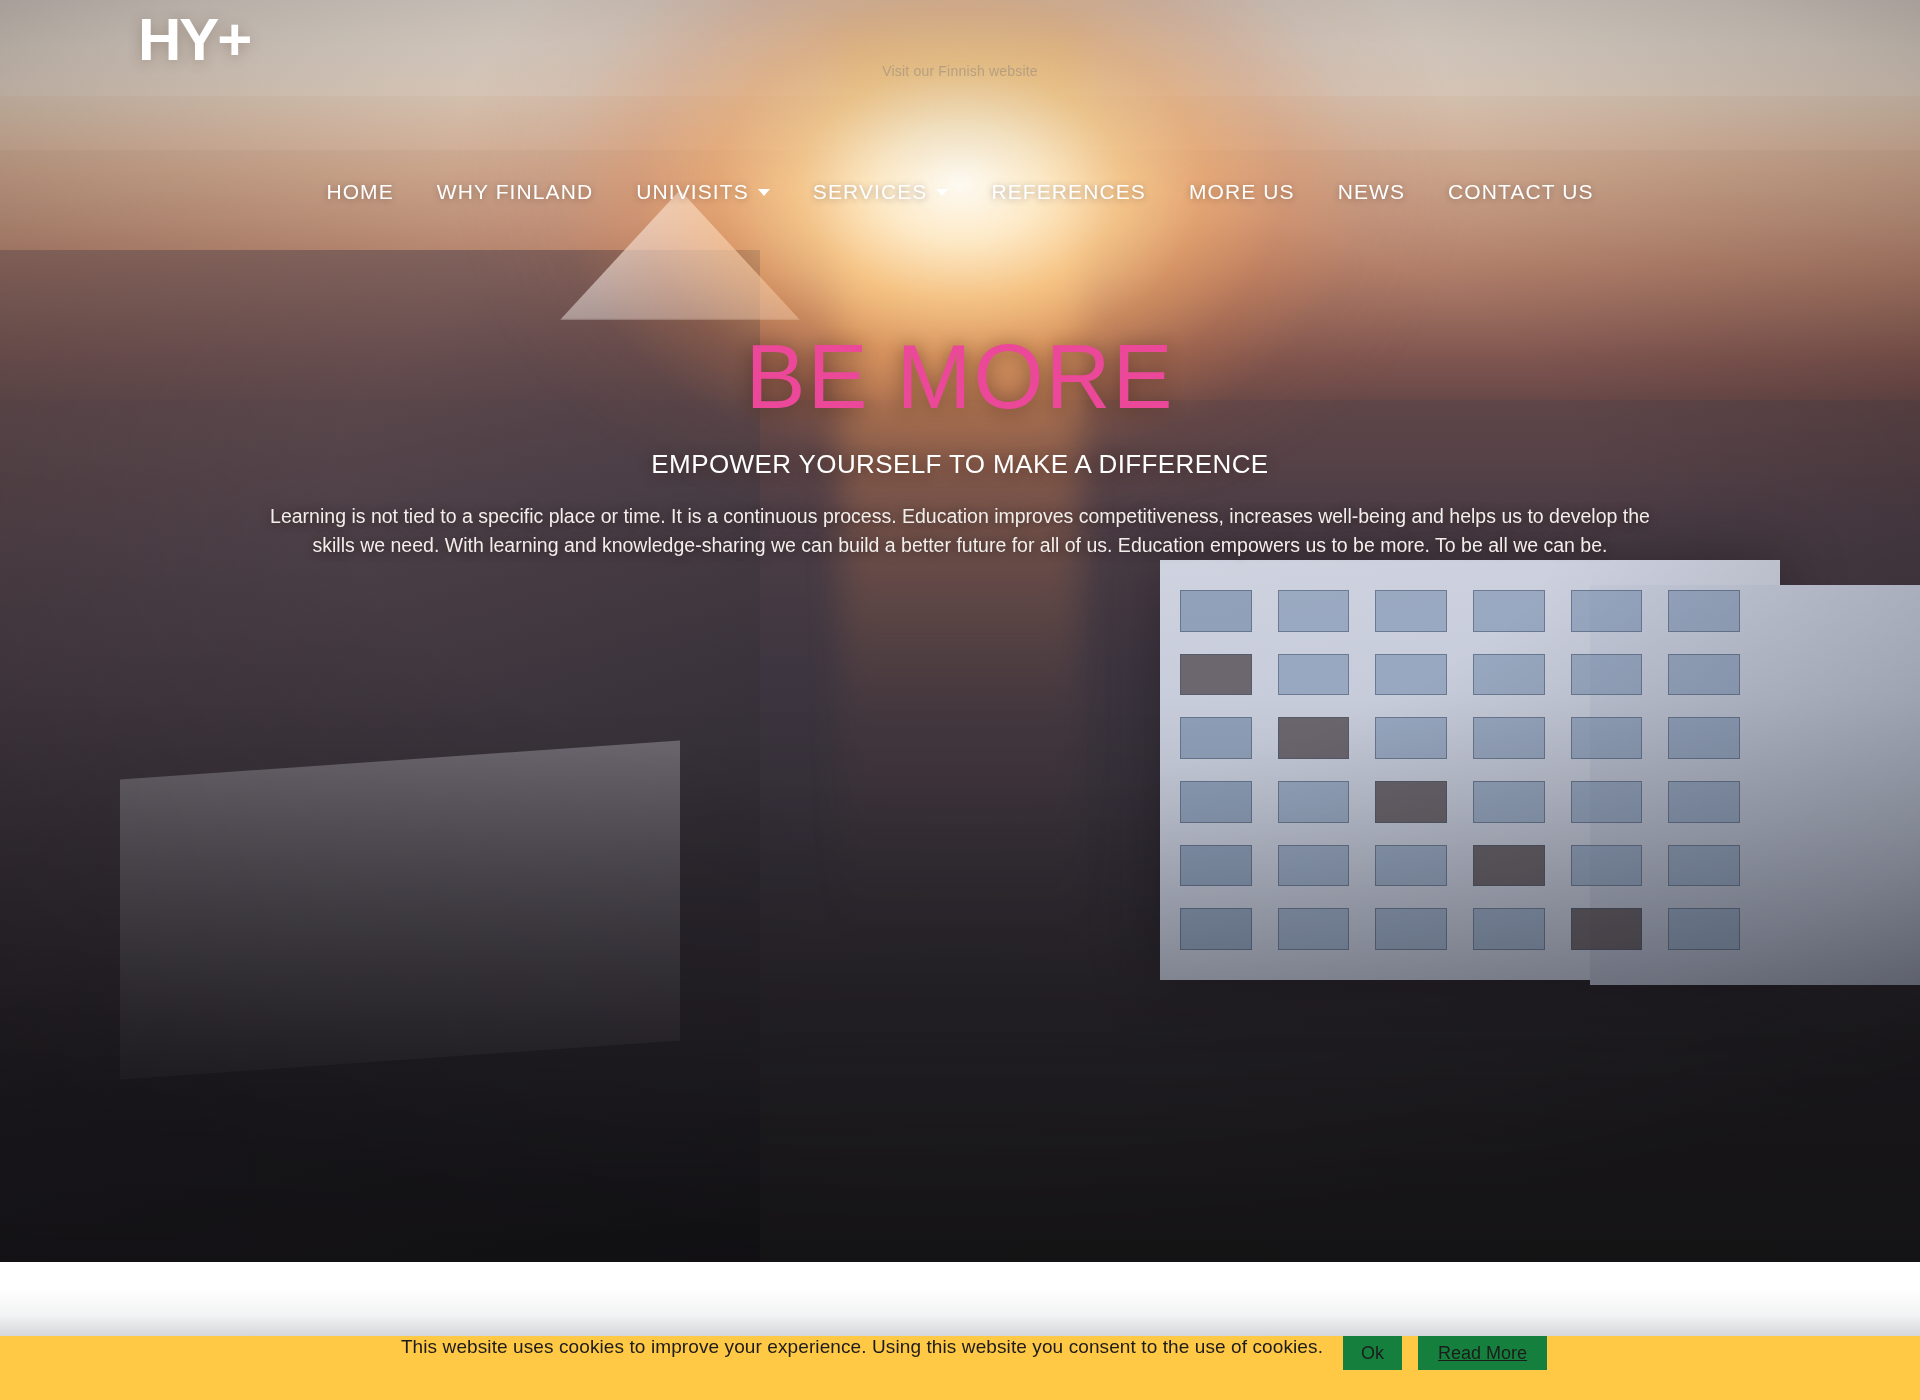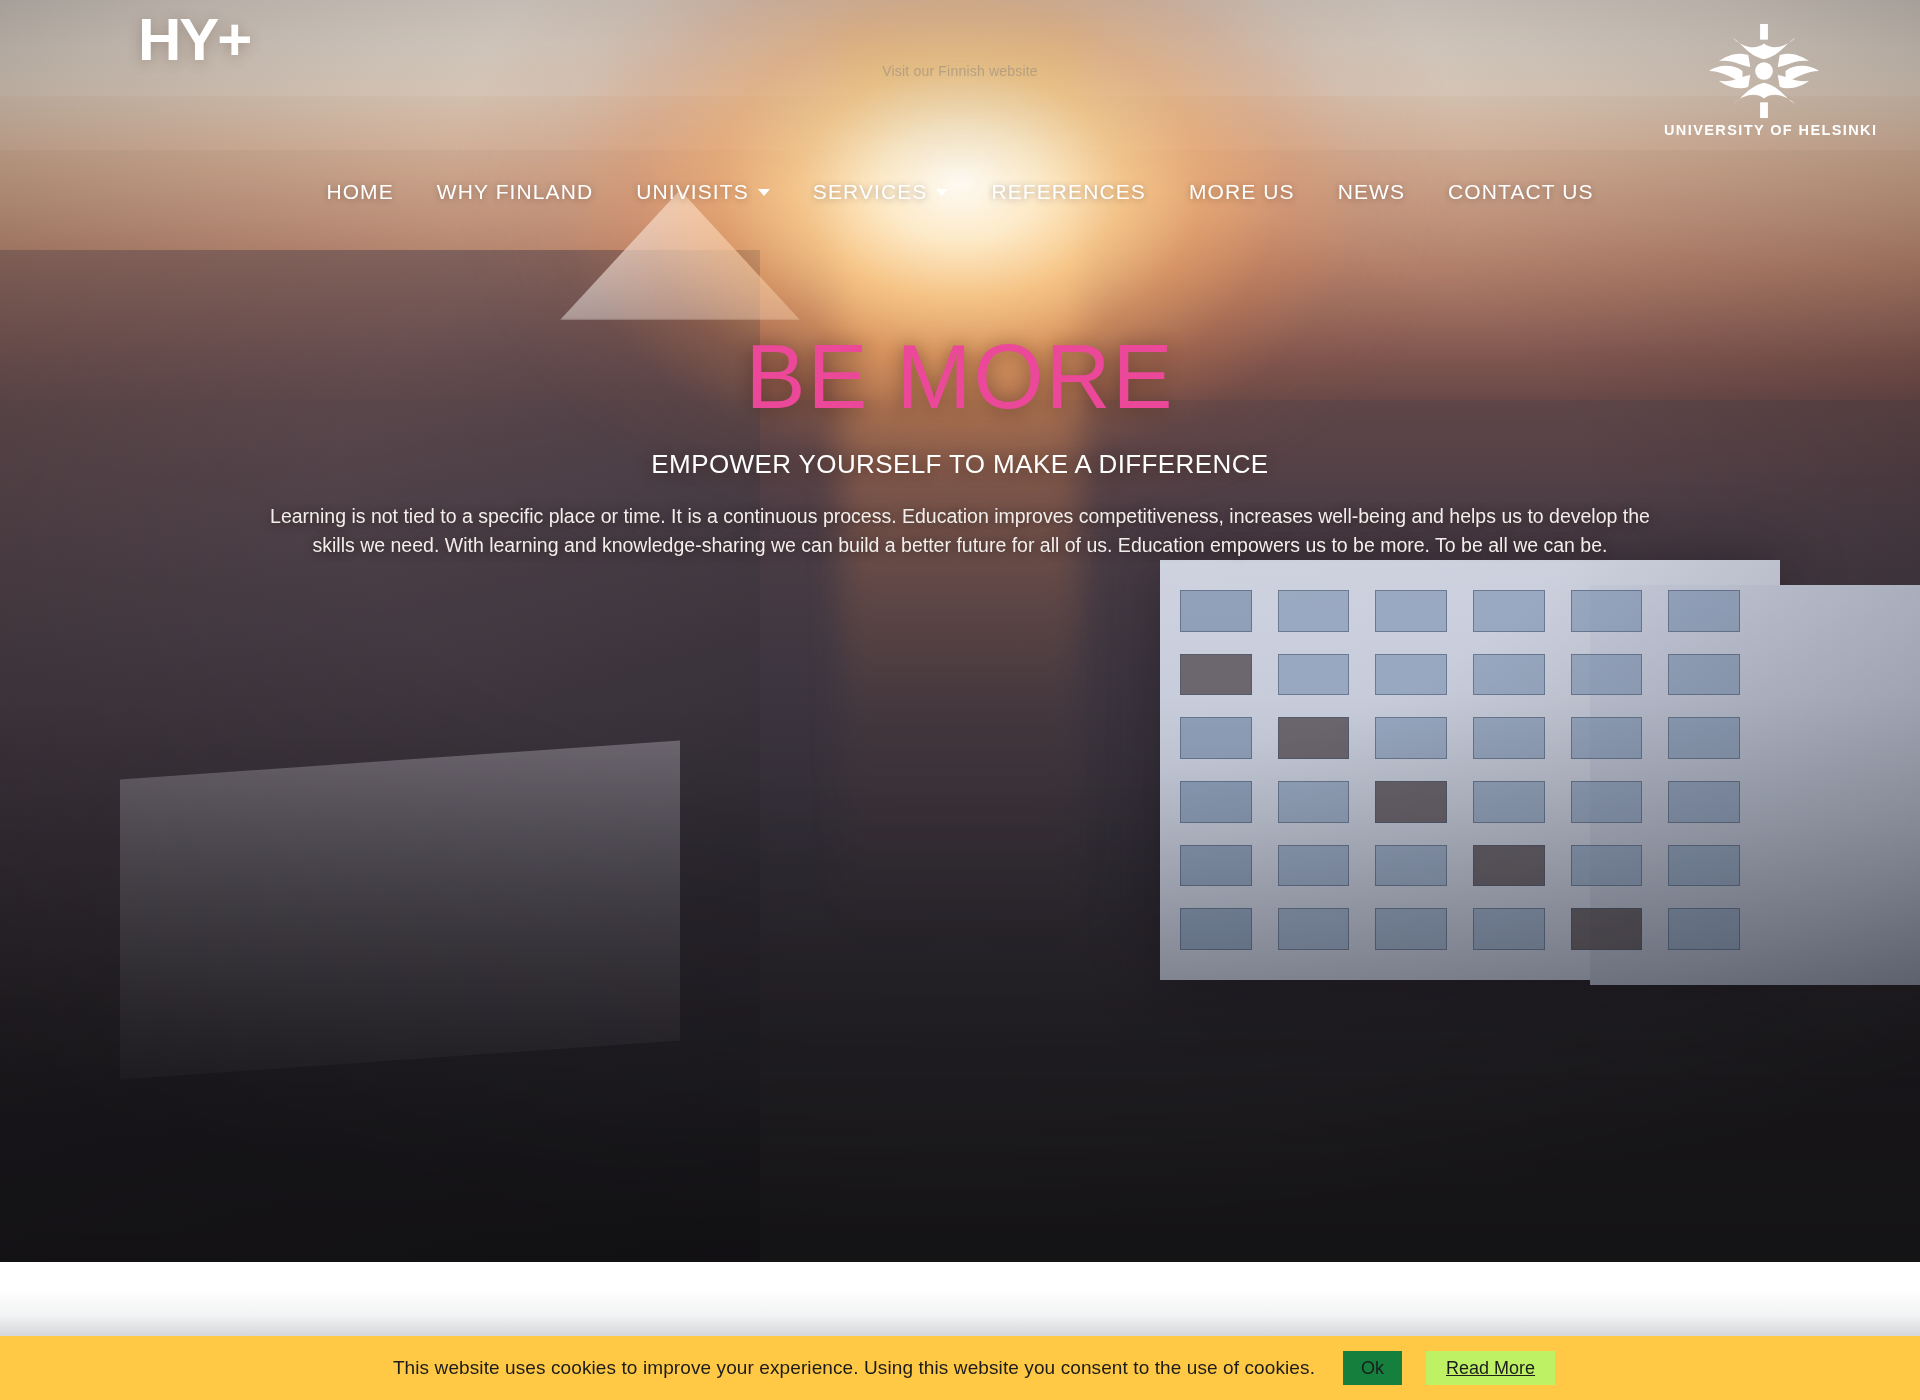--- a/index.html
+++ b/index.html
@@ -197,35 +197,35 @@
   
   .white-strip {
     position:absolute; left:0; top:1262px; width:1920px; height:74px;
     background:linear-gradient(180deg, #ffffff 0%, #ffffff 36%, #f2f3f4 72%, #d4d6d9 100%);
   }
 
   
   .cookie-bar {
     position:absolute; left:0; top:1336px; width:1920px; height:64px;
     background:#ffc845;
-    display:flex; align-items:center; justify-content:center; gap:12px;
+    display:flex; justify-content:center; gap:4px;
     z-index:40;
     padding-left:28px;
   }
   .cookie-text {
     font-size:19px; color:#1c1c1c; letter-spacing:.1px; white-space:nowrap;
   }
   .cookie-btn {
     margin-left:16px; background:#15803d; border:none;
     height:34px; min-width:56px; padding:0 18px;
     font-family:"Liberation Sans", sans-serif; font-size:18px; color:#1c1c1c;
     cursor:pointer; display:flex; align-items:center; justify-content:center;
   }
   .cookie-link {
-    margin-left:12px; background:#bef264;
+    margin-left:12px; background:#15803d;
     height:34px; padding:0 20px;
     font-size:18px; color:#1c1c1c; text-decoration:underline;
     cursor:pointer; display:flex; align-items:center; justify-content:center;
   }
 </style>
 </head>
 <body>
 
 <div class="page">
 
@@ -282,40 +282,20 @@
       <div class="ph-sun"></div>
       <div class="ph-vignette"></div>
     </div>
 
     <header class="header">
 
       <div class="logo-hy">HY+</div>
 
       <a class="lang-link" href="#">Visit our Finnish website</a>
 
-      <div class="uh-logo">
-        <svg class="uh-mark" viewBox="0 0 120 100">
-          <g fill="#ffffff">
-            <rect x="56" y="2" width="8" height="16"></rect>
-            <rect x="56" y="82" width="8" height="16"></rect>
-            <circle cx="60" cy="50" r="9"></circle>
-            <path d="M60 22 C50 30 36 24 28 16 C40 24 44 34 60 38 Z"></path>
-            <path d="M60 22 C70 30 84 24 92 16 C80 24 76 34 60 38 Z"></path>
-            <path d="M38 50 C28 42 12 44 4 50 C16 50 26 56 38 62 Z"></path>
-            <path d="M82 50 C92 42 108 44 116 50 C104 50 94 56 82 62 Z"></path>
-            <path d="M60 78 C50 70 36 76 28 84 C40 76 44 66 60 62 Z"></path>
-            <path d="M60 78 C70 70 84 76 92 84 C80 76 76 66 60 62 Z"></path>
-            <path d="M44 34 C34 30 22 34 14 40 C28 38 34 44 46 46 Z"></path>
-            <path d="M76 34 C86 30 98 34 106 40 C92 38 86 44 74 46 Z"></path>
-            <path d="M44 66 C34 70 22 66 14 60 C28 62 34 56 46 54 Z"></path>
-            <path d="M76 66 C86 70 98 66 106 60 C92 62 86 56 74 54 Z"></path>
-          </g>
-        </svg>
-        <div class="uh-name">UNIVERSITY OF HELSINKI</div>
-      </div>
 
       <nav class="nav">
         <a class="nav-item" href="#">
           <span>HOME</span>
         </a>
         <a class="nav-item" href="#">
           <span>WHY FINLAND</span>
         </a>
         <a class="nav-item" href="#">
           <span>UNIVISITS</span>

